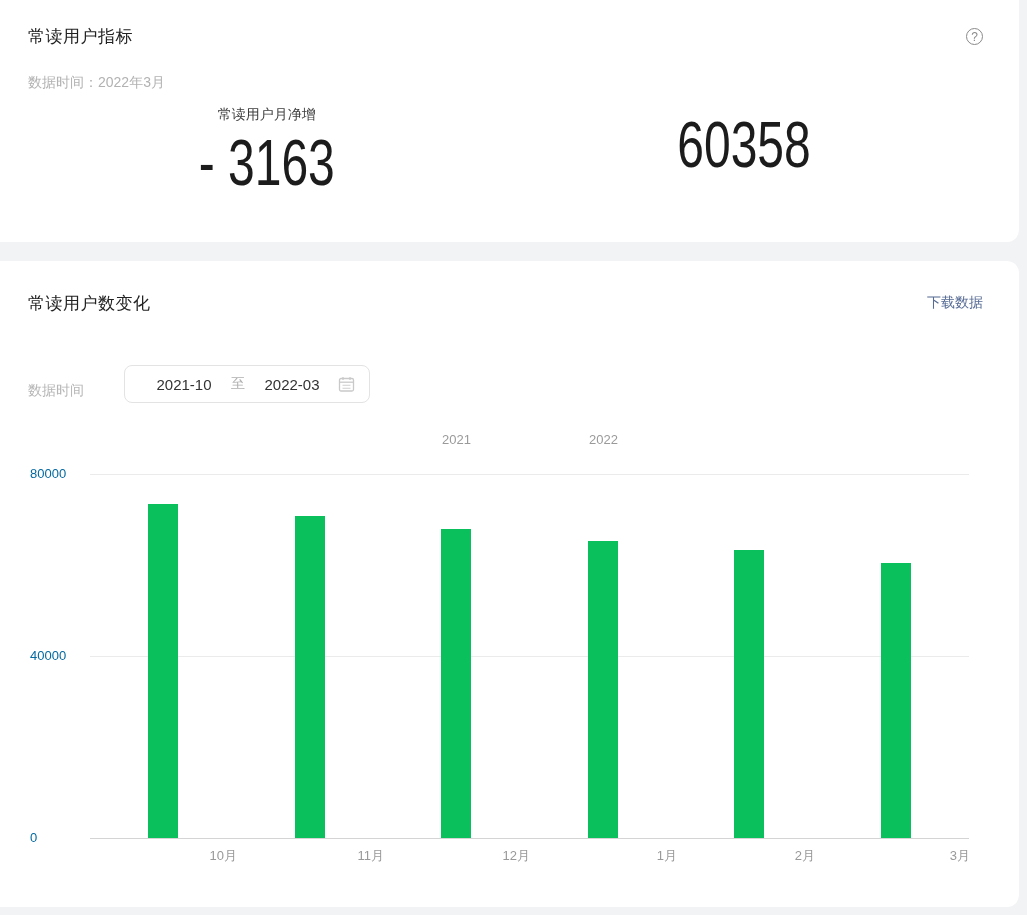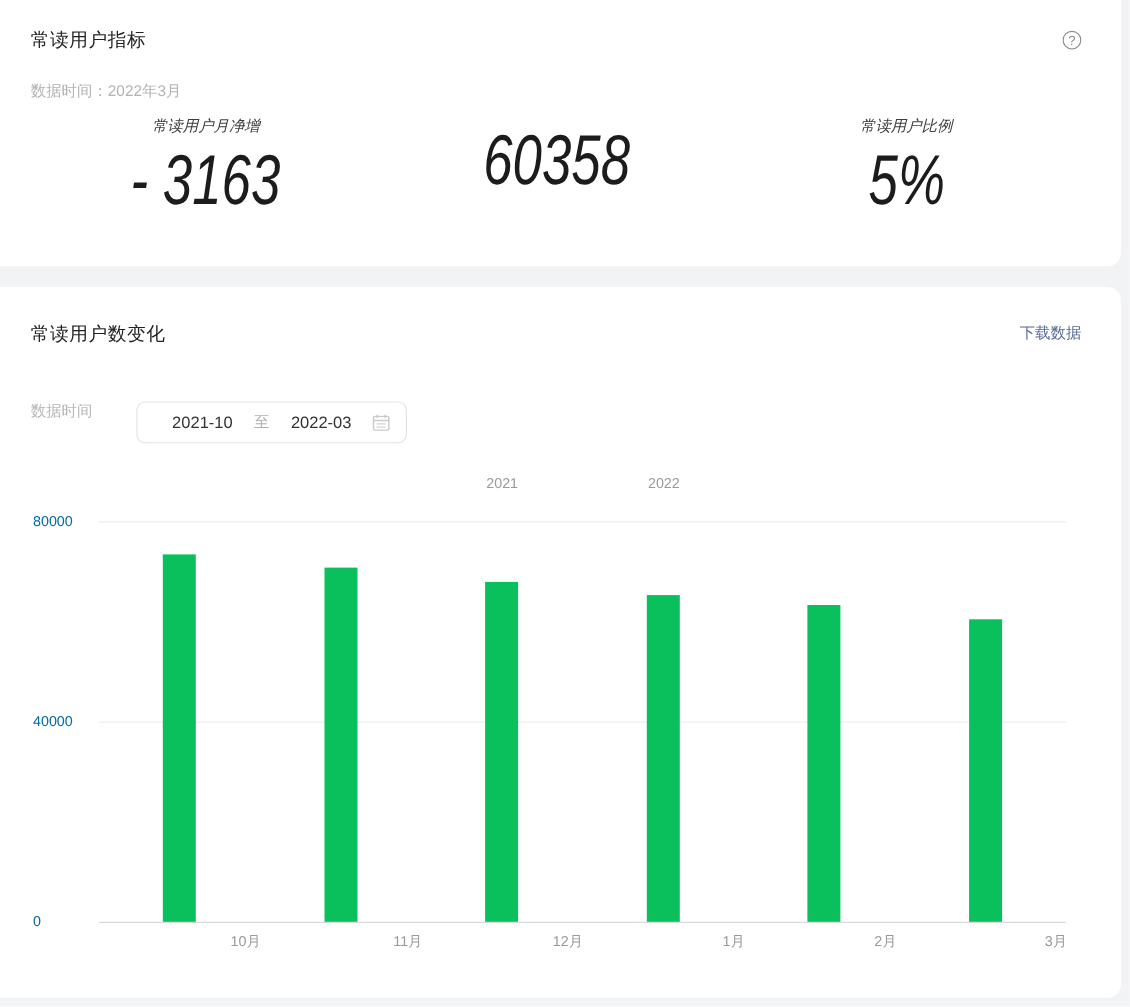--- a/index.html
+++ b/index.html
@@ -24,31 +24,31 @@
     position: absolute; right: 36px; top: 28px;
     width: 17px; height: 17px; border: 1.4px solid #8a8a8a; border-radius: 50%;
     color: #8a8a8a; font-size: 12px; line-height: 17px; text-align: center; cursor: pointer;
     box-sizing: border-box;
   }
 
   .metrics-row {
     position: absolute; left: 28px; right: 36px; top: 106px;
     display: flex;
   }
-  .metric { flex: 1; text-align: center; font-style: italic; }
+  .metric { flex: 1; text-align: center; }
   .metric-label { font-size: 14px; color: #3d3d3d; }
   .metric-value {
     margin-top: 4px; font-size: 64px; line-height: 70px; color: #1c1c1c;
     display: inline-block; transform: scaleX(0.75); transform-origin: 50% 50%;
     white-space: nowrap;
   }
 
   .download-link { position: absolute; right: 36px; top: 33px; font-size: 14px; color: #576b95; cursor: pointer; }
 
-  .time-label2 { position: absolute; left: 28px; top: 104px; font-size: 14px; color: #b6b6b6; }
+  .time-label2 { position: absolute; left: 28px; top: 121px; font-size: 14px; color: #b6b6b6; }
 
   .date-picker {
     position: absolute; left: 124px; top: 104px; width: 246px; height: 38px;
     border: 1px solid #e3e3e3; border-radius: 8px; box-sizing: border-box;
     display: flex; align-items: center; padding: 0 14px 0 20px; cursor: pointer;
     background: #fff;
   }
   .date-field { font-size: 15px; color: #333333; width: 78px; text-align: center; }
   .date-sep { font-size: 14px; color: #b0b0b0; width: 30px; text-align: center; }
   .cal-icon { margin-left: auto; display: flex; align-items: center; }
@@ -68,24 +68,20 @@
   <div class="help-btn">?</div>
   <div class="sub-time">数据时间：2022年3月</div>
 
   <div class="metrics-row">
     <div class="metric">
       <div class="metric-label">常读用户月净增</div>
       <div class="metric-value">- 3163</div>
     </div>
     <div class="metric">
       <div class="metric-value">60358</div>
-    </div>
-    <div class="metric">
-      <div class="metric-label">常读用户比例</div>
-      <div class="metric-value">5%</div>
     </div>
   </div>
 </div>
 
 <div class="card card-chart">
   <div class="sec-title">常读用户数变化</div>
   <div class="download-link">下载数据</div>
 
   <div class="time-label2">数据时间</div>
 

